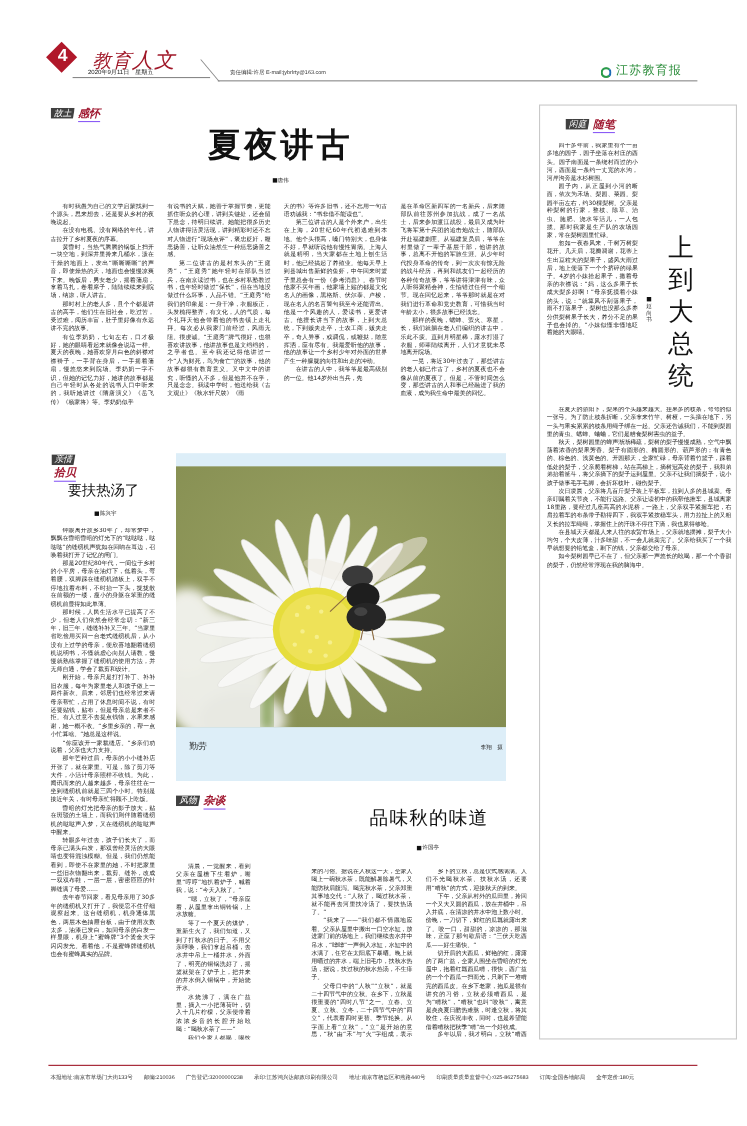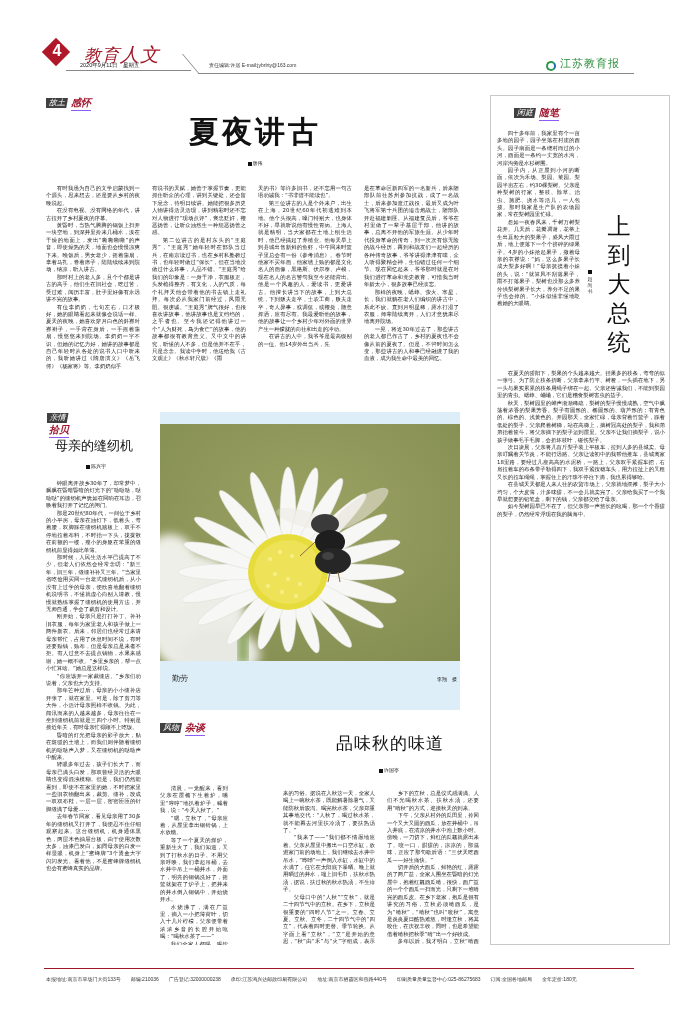--- a/index.html
+++ b/index.html
@@ -101,21 +101,21 @@
 <div class="col" style="left:364px; top:185px; width:95px; height:218px;">
   <p style="text-indent:0">是在革命区新四军的一名新兵，后来随部队前往苏州参加抗战，成了一名战士，后来参加渡江战役，最后又成为叶飞将军第十兵团的追击炮战士，随部队开赴福建剿匪。从福建复员后，爷爷在村里做了一辈子基层干部，他讲的故事，总离不开他的军旅生涯。从少年时代投身革命的传奇，到一次次有惊无险的战斗经历，再到和战友们一起经历的各种传奇故事，爷爷讲得津津有味，众人听得聚精会神，生怕错过任何一个细节。现在回忆起来，爷爷那时就是在对我们进行革命和党史教育，可惜我当时年龄太小，很多故事已经淡忘。</p>
   <p>那样的夜晚，蟋蟀、萤火、寒星，长，我们就躺在老人们编织的讲古中，乐此不疲。直到月明星稀，露水打湿了衣服，师辈陆续离开，人们才意犹未尽地离开院场。</p>
   <p>一晃，将近30年过去了，那些讲古的老人都已作古了，乡村的夏夜也不会像从前的夏夜了。但是，不管时间怎么变，那些讲古的人和事已经融进了我的血液，成为我生命中最美的回忆。</p>
 </div>
 
 <div class="col-tag" style="left:46px; top:413px;flex-direction:column;">
   <span class="gray">亲情</span>
   <span class="red">拾贝</span>
 </div>
-<div class="title" style="left:46px; top:437px; width:96px; font-size:13px;">母亲的缝纫机</div>
+<div class="title" style="left:46px; top:437px; width:96px; font-size:13px;">要扶热汤了</div>
 <div class="byline" style="left:66px; top:463px; width:60px;"><span class="sq"></span><span>陈兴宇</span></div>
 <div class="col" style="left:46px; top:480px; width:95px; height:470px;">
   <p>钟眼离开故乡30年了，却常梦中，飘飘在昏暗昏暗的灯光下的“哒哒哒，哒哒哒”的缝纫机声犹如在回响在耳边，召唤着我打开了记忆的闸门。</p>
   <p>那是20世纪80年代，一间位于乡村的小平房，母亲在油灯下，低着头，弯着腰，双脚踩在缝纫机踏板上，双手不停地拉着布料，不时抬一下头，拢拢散在前额的一缕，瘦小的身躯在笨重的缝纫机前显得如此单薄。</p>
   <p>那时候，人民生活水平已提高了不少，但老人们依然会经常念叨：“新三年，旧三年，缝缝补补又三年。”当家里省吃俭用买回一台老式缝纫机后，从小没有上过学的母亲，便欣喜地翻着缝纫机说明书，不懂就虚心向别人请教，慢慢就熟练掌握了缝纫机的使用方法，并无师自通，学会了裁剪和设计。</p>
   <p>刚开始，母亲只是打打补丁、补补旧衣服，每年为家里老人和孩子做上一两件新衣。后来，邻居们也经常过来请母亲帮忙，占用了休息时间不说，有时还要贴钱，贴布，但是母亲总是来者不拒。有人过意不去提点钱物，水果来感谢，她一概不收。“乡里乡亲的，帮一点小忙算啥。”她总是这样说。</p>
   <p>“你应该开一家裁缝店。”乡亲们劝说着，父亲也大力支持。</p>
   <p>那年芒种过后，母亲的小小缝补店开张了，就在家里。可是，除了剪刀等大件，小活计母亲照样不收钱。为此，闻讯而来的人越来越多，母亲往往在一坐到缝纫机前就是三四个小时。特别是接近年关，有时母亲忙得顾不上吃饭。</p>
   <p>昏暗的灯光把母亲的影子放大，贴在斑驳的土墙上，而我们则伴随着缝纫机的哒哒声入梦，又在缝纫机的哒哒声中醒来。</p>
   <p>转眼多年过去，孩子们长大了，而母亲已满头白发，那双曾经灵活的大眼睛也变得混浊模糊。但是，我们仍然能看到，即使不在家里的她，不时把家里一些旧衣物翻出来，裁剪、缝补，改成一双双布鞋，一层一层，密密匝匝的针脚缝满了母爱……</p>

